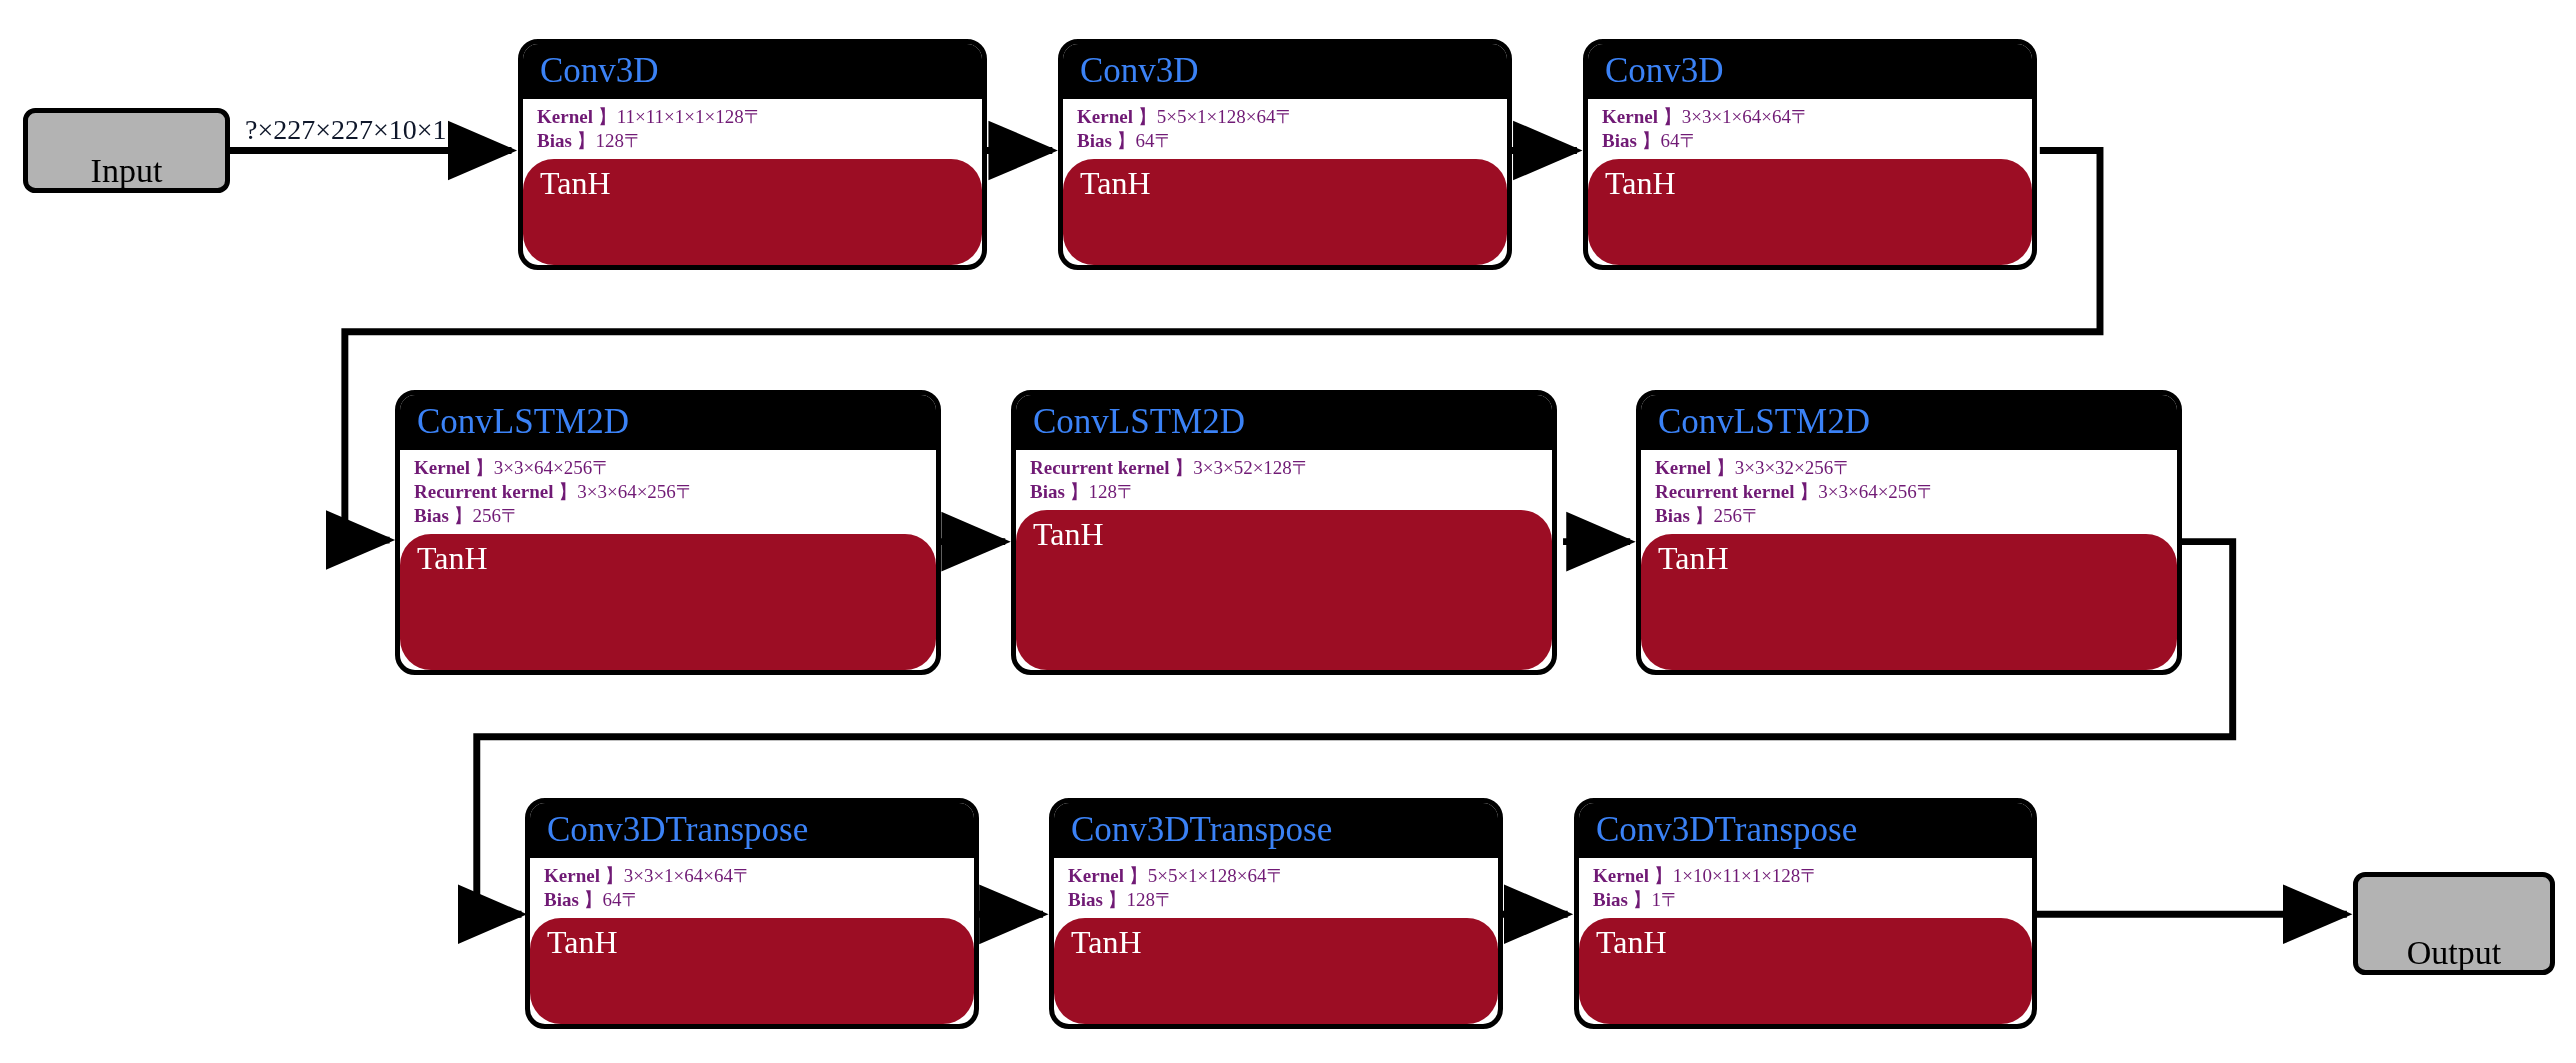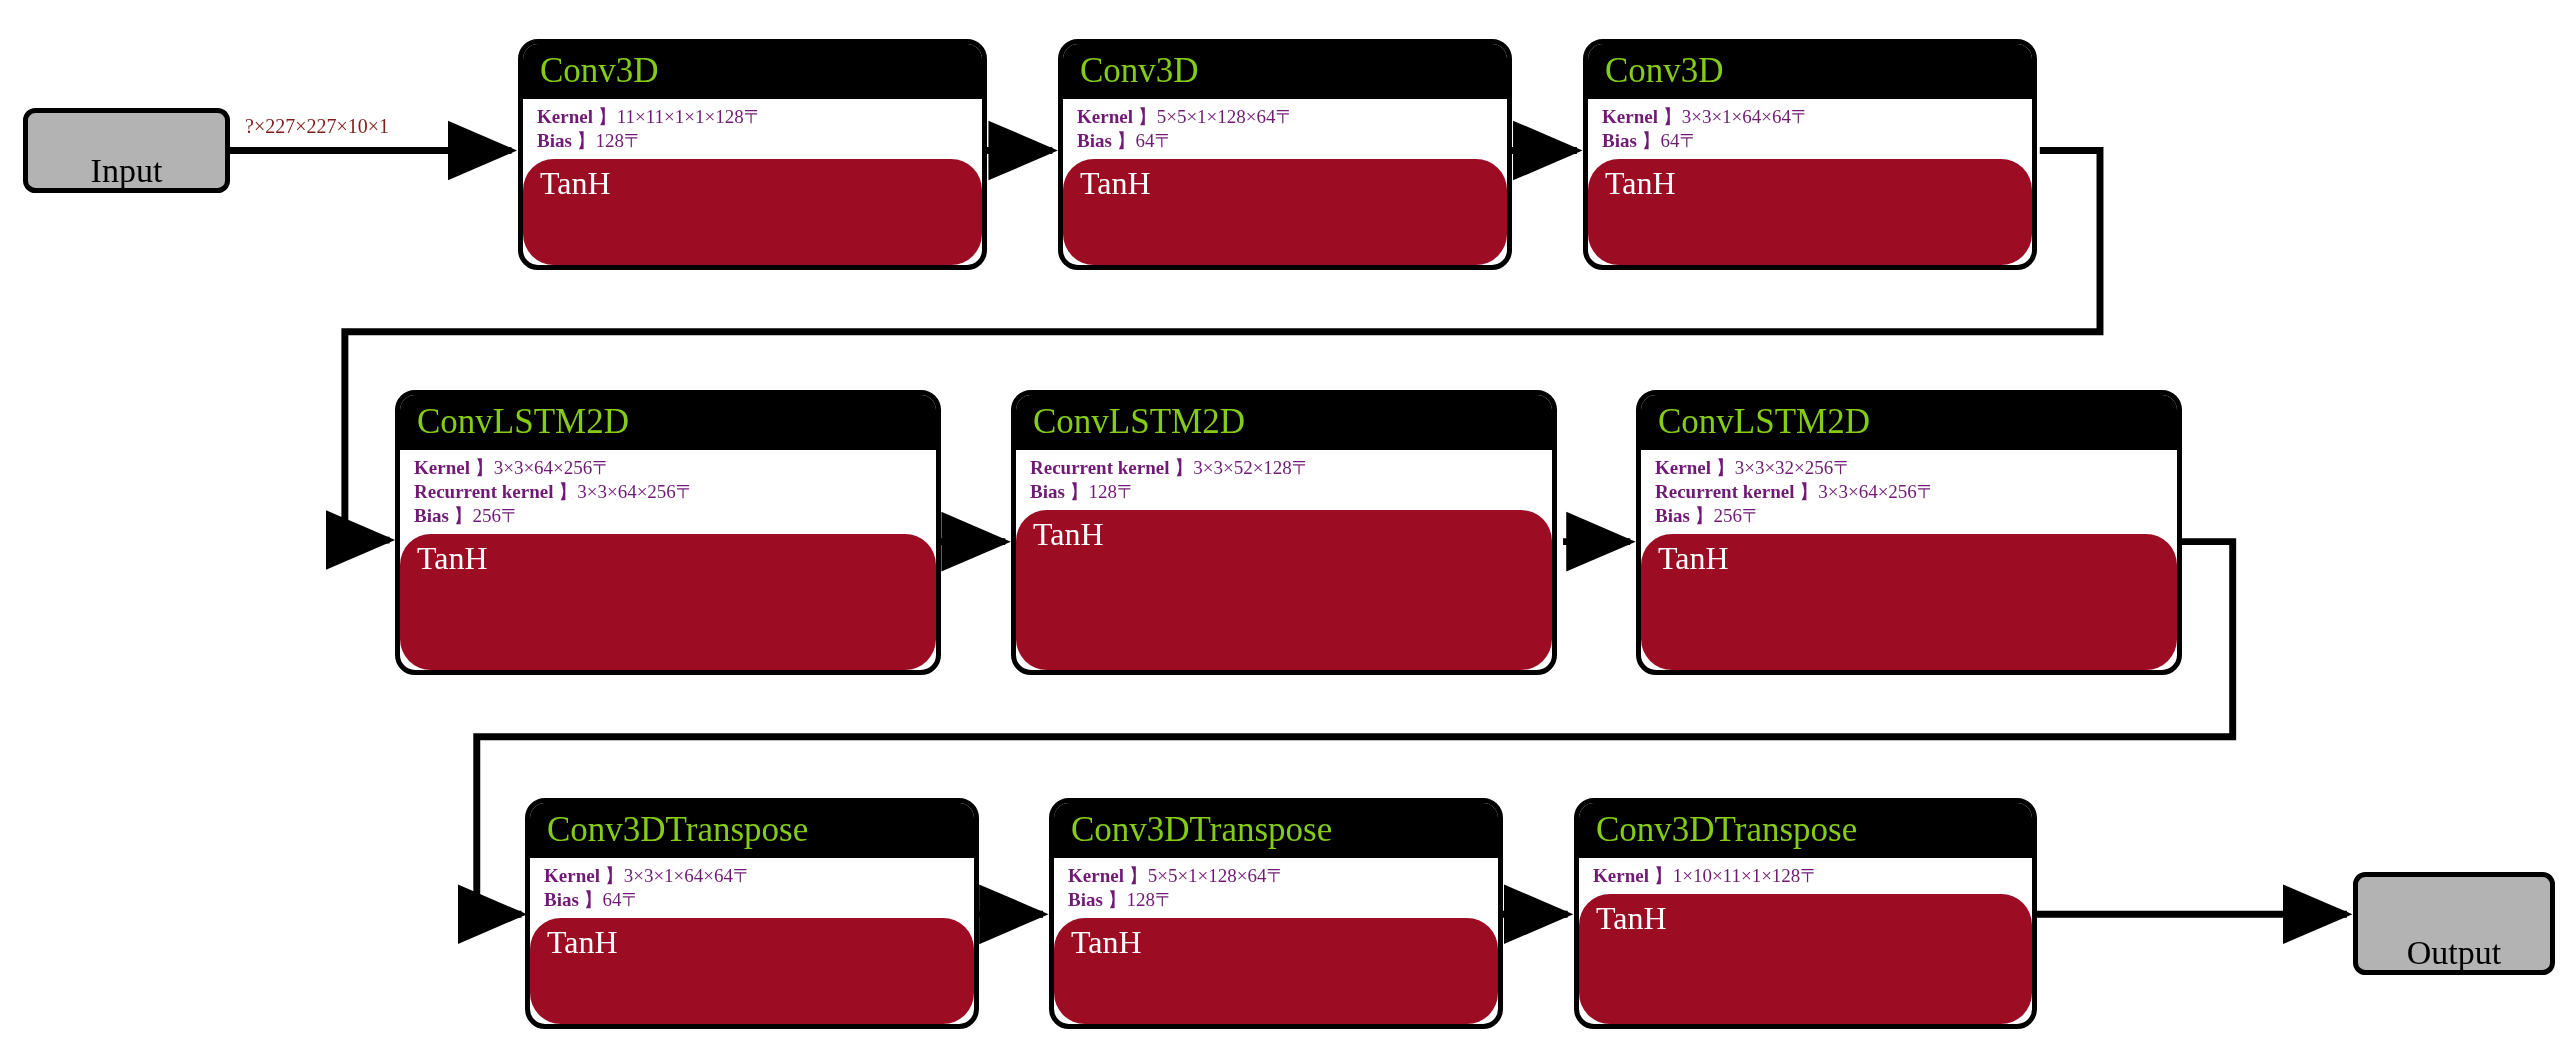--- a/index.html
+++ b/index.html
@@ -47,21 +47,21 @@
     box-sizing: border-box;
     border: 5.4px solid #000000;
     border-radius: 20px;
     overflow: hidden;
     background: #ffffff;
     display: flex;
     flex-direction: column;
   }
   .node-title {
     background: #000000;
-    color: #84cc16;
+    color: #3b82f6;
     font-size: 35px;
     line-height: 1;
     padding: 9.3px 0 10.8px 17px;
     white-space: nowrap;
   }
   .node-body {
     background: #ffffff;
     flex: 0 0 auto;
     padding: 6.2px 0 6.2px 14px;
   }
@@ -84,22 +84,22 @@
     font-size: 32px;
     line-height: 1;
     padding: 7.7px 0 0 17px;
     white-space: nowrap;
     border-radius: 31px;
   }
 
   
   .edge-label {
     position: absolute;
-    font-size: 20px;
-    color: #7f1d1d;
+    font-size: 28px;
+    color: #0f172a;
     white-space: nowrap;
     line-height: 1;
   }
 </style>
 </head>
 <body>
 
 <div id="canvas">
 
   <svg id="wires" viewBox="0 0 3339 1379" xmlns="http://www.w3.org/2000/svg">
@@ -209,20 +209,21 @@
       <div class="param"><b>Kernel</b> <span class="shape">】5×5×1×128×64〒</span></div>
       <div class="param"><b>Bias</b> <span class="shape">】128〒</span></div>
     </div>
     <div class="node-act">TanH</div>
   </div>
 
   <div class="node" style="left:1574px; top:798px; width:463px; height:231px;">
     <div class="node-title">Conv3DTranspose</div>
     <div class="node-body">
       <div class="param"><b>Kernel</b> <span class="shape">】1×10×11×1×128〒</span></div>
+      <div class="param"><b>Bias</b> <span class="shape">】1〒</span></div>
     </div>
     <div class="node-act">TanH</div>
   </div>
 
   <div class="terminal" style="left:2353px; top:872px; width:202px; height:103px;">
     <span>Output</span>
   </div>
 
 </div>
 

